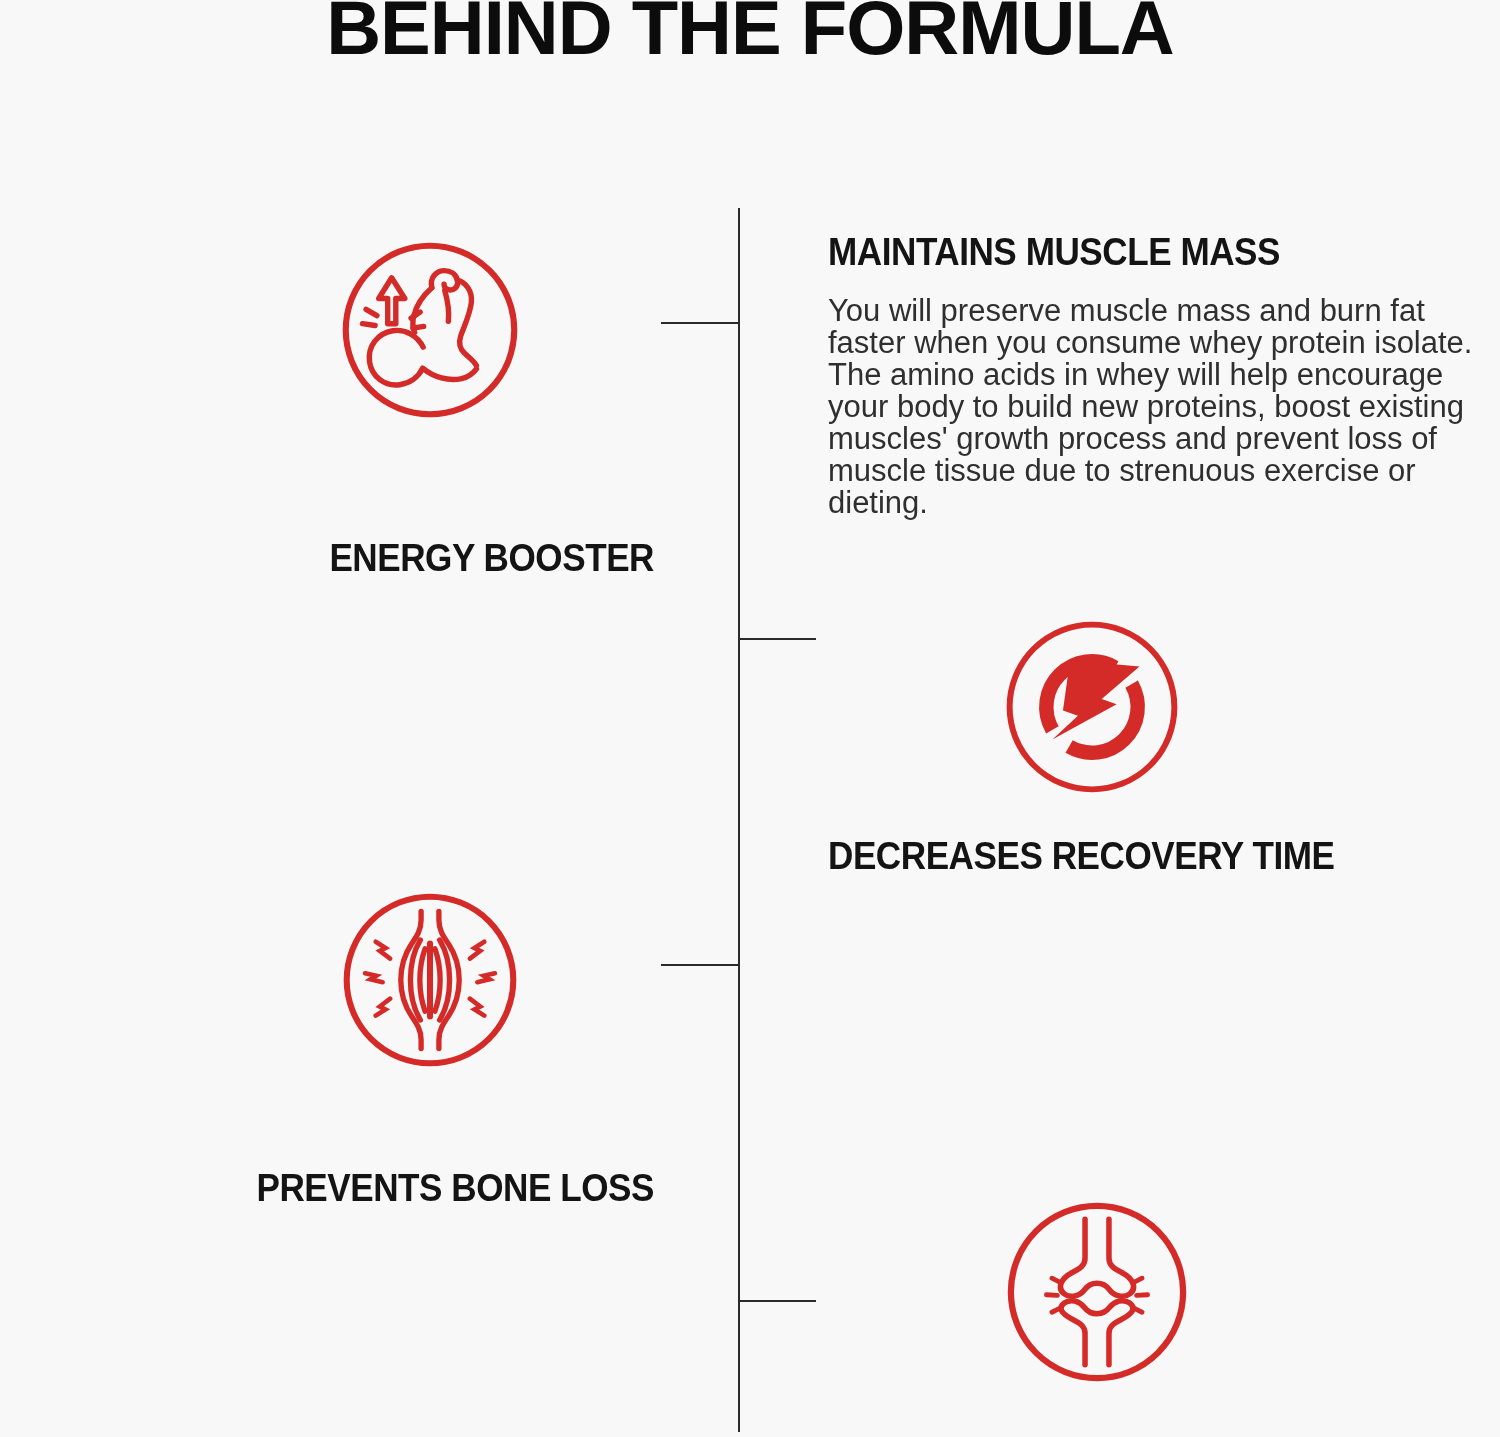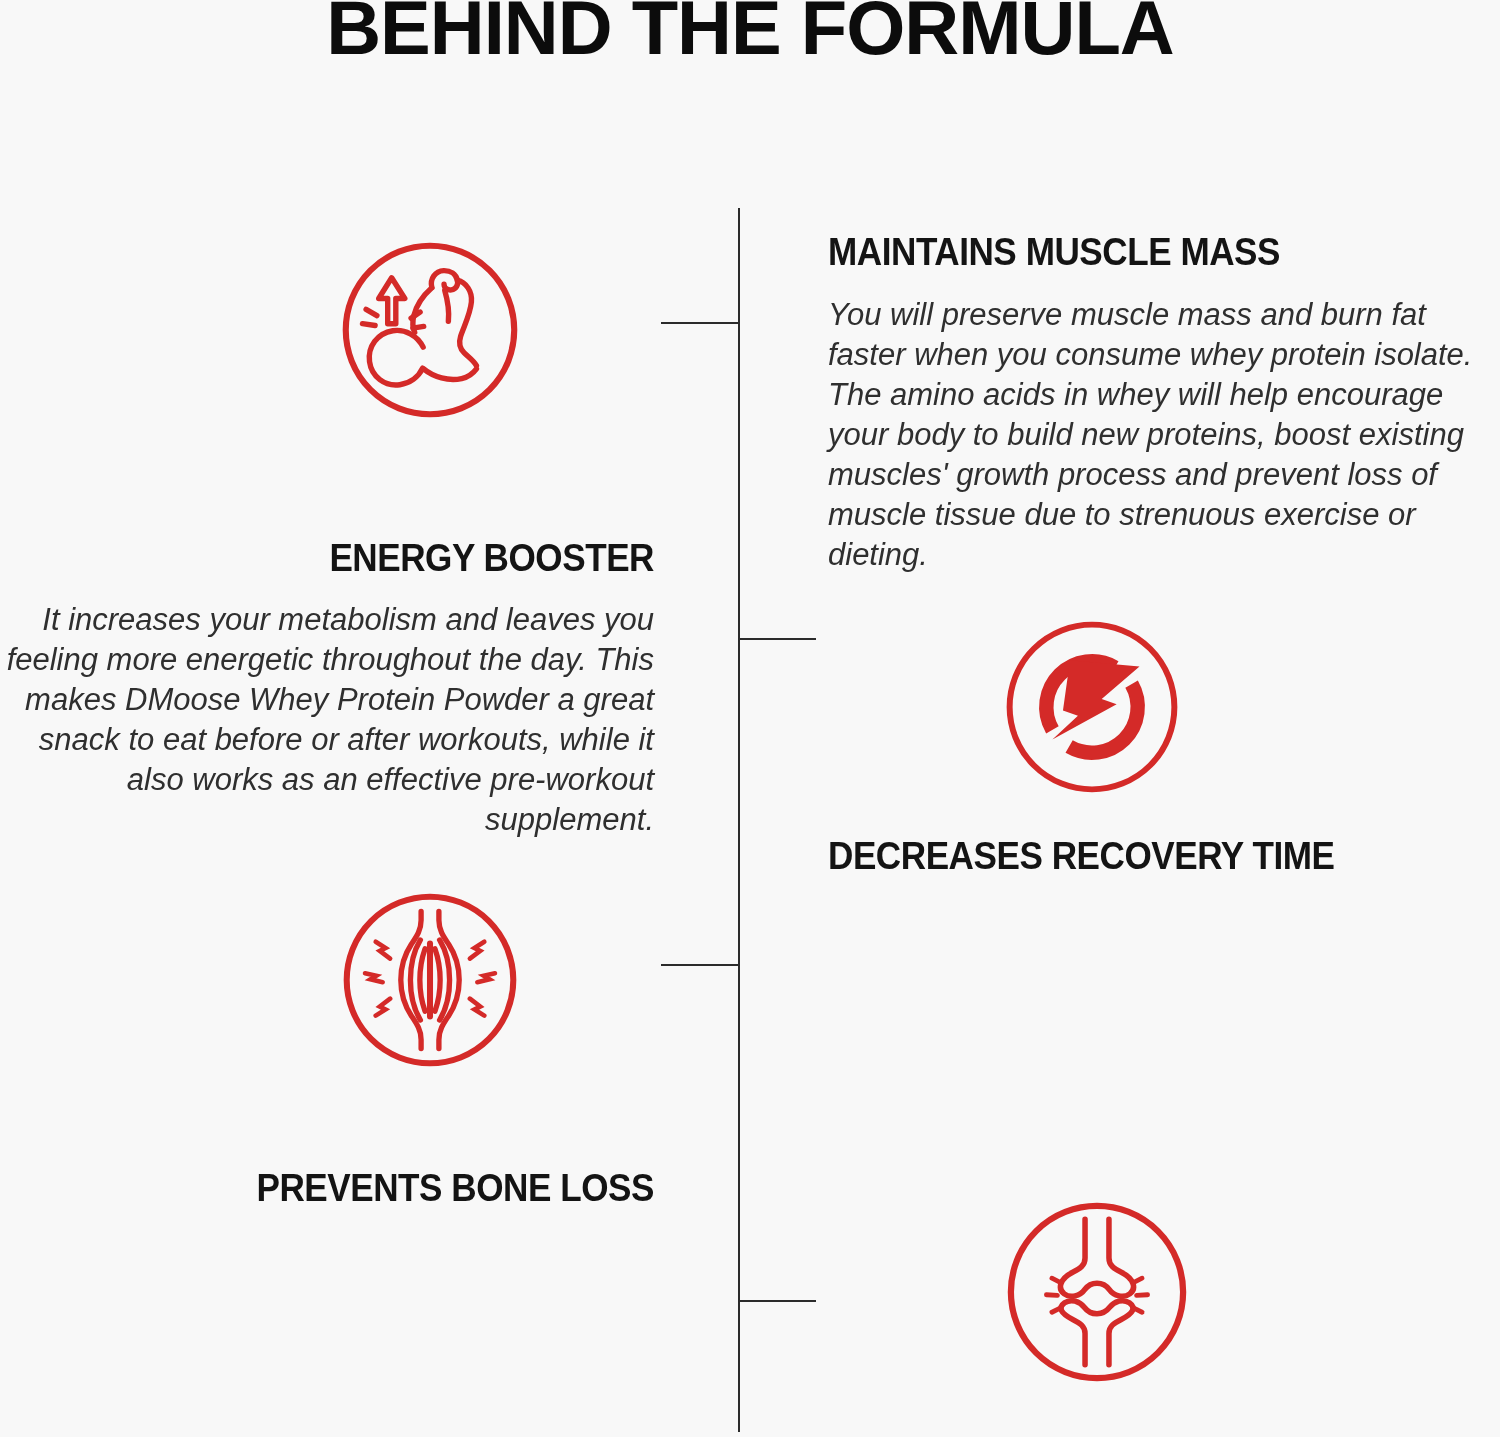--- a/index.html
+++ b/index.html
@@ -28,21 +28,21 @@
     position:absolute;margin:0;font-weight:800;font-size:39px;line-height:44px;
     letter-spacing:-0.5px;color:#141414;transform:scaleX(0.9);
   }
   .heading.right-col{left:828px;transform-origin:left center;}
   .heading.left-col{left:0;width:654px;text-align:right;transform-origin:right center;}
   .h-maintains{top:230px;}
   .h-energy{top:536px;}
   .h-decreases{top:834px;}
   .h-prevents{top:1166px;}
   .para{
-    position:absolute;margin:0;font-size:31px;line-height:40px;color:#2f2f2f;font-style:italic;
+    position:absolute;margin:0;font-size:31px;line-height:32px;color:#2f2f2f;
   }
   .para.right-col{left:828px;width:665px;text-align:left;}
   .para.left-col{left:2px;width:652px;text-align:right;}
   .p-maintains{top:295px;}
   .p-energy{top:600px;}
   .p-decreases{top:894px;}
   .p-prevents{top:1228px;}
   
   .ic{stroke:#d42a28;fill:none;stroke-width:3;stroke-linecap:round;stroke-linejoin:round;}
   .ic-ring{stroke:#d42a28;fill:none;stroke-width:3.4;}
@@ -118,19 +118,18 @@
       <path class="ic-thin" d="M74.5,42.5 L69.5,45"></path>
       <path class="ic-thin" d="M77.5,51.5 L71.5,51.8"></path>
       <path class="ic-thin" d="M74.5,61 L69.5,58.5"></path>
     </svg>
   </div>
 
   <h2 class="heading right-col h-maintains">MAINTAINS MUSCLE MASS</h2>
   <p class="para right-col p-maintains">You will preserve muscle mass and burn fat faster when you consume whey protein isolate. The amino acids in whey will help encourage your body to build new proteins, boost existing muscles' growth process and prevent loss of muscle tissue due to strenuous exercise or dieting.</p>
 
   <h2 class="heading left-col h-energy">ENERGY BOOSTER</h2>
-  <p class="para left-col p-energy">It increases your metabolism and leaves you feeling more energetic throughout the day. This makes DMoose Whey Protein Powder a great snack to eat before or after workouts, while it also works as an effective pre-workout supplement.</p>
 
   <h2 class="heading right-col h-decreases">DECREASES RECOVERY TIME</h2>
 
   <h2 class="heading left-col h-prevents">PREVENTS BONE LOSS</h2>
 
 </div>
 
 </body></html>

